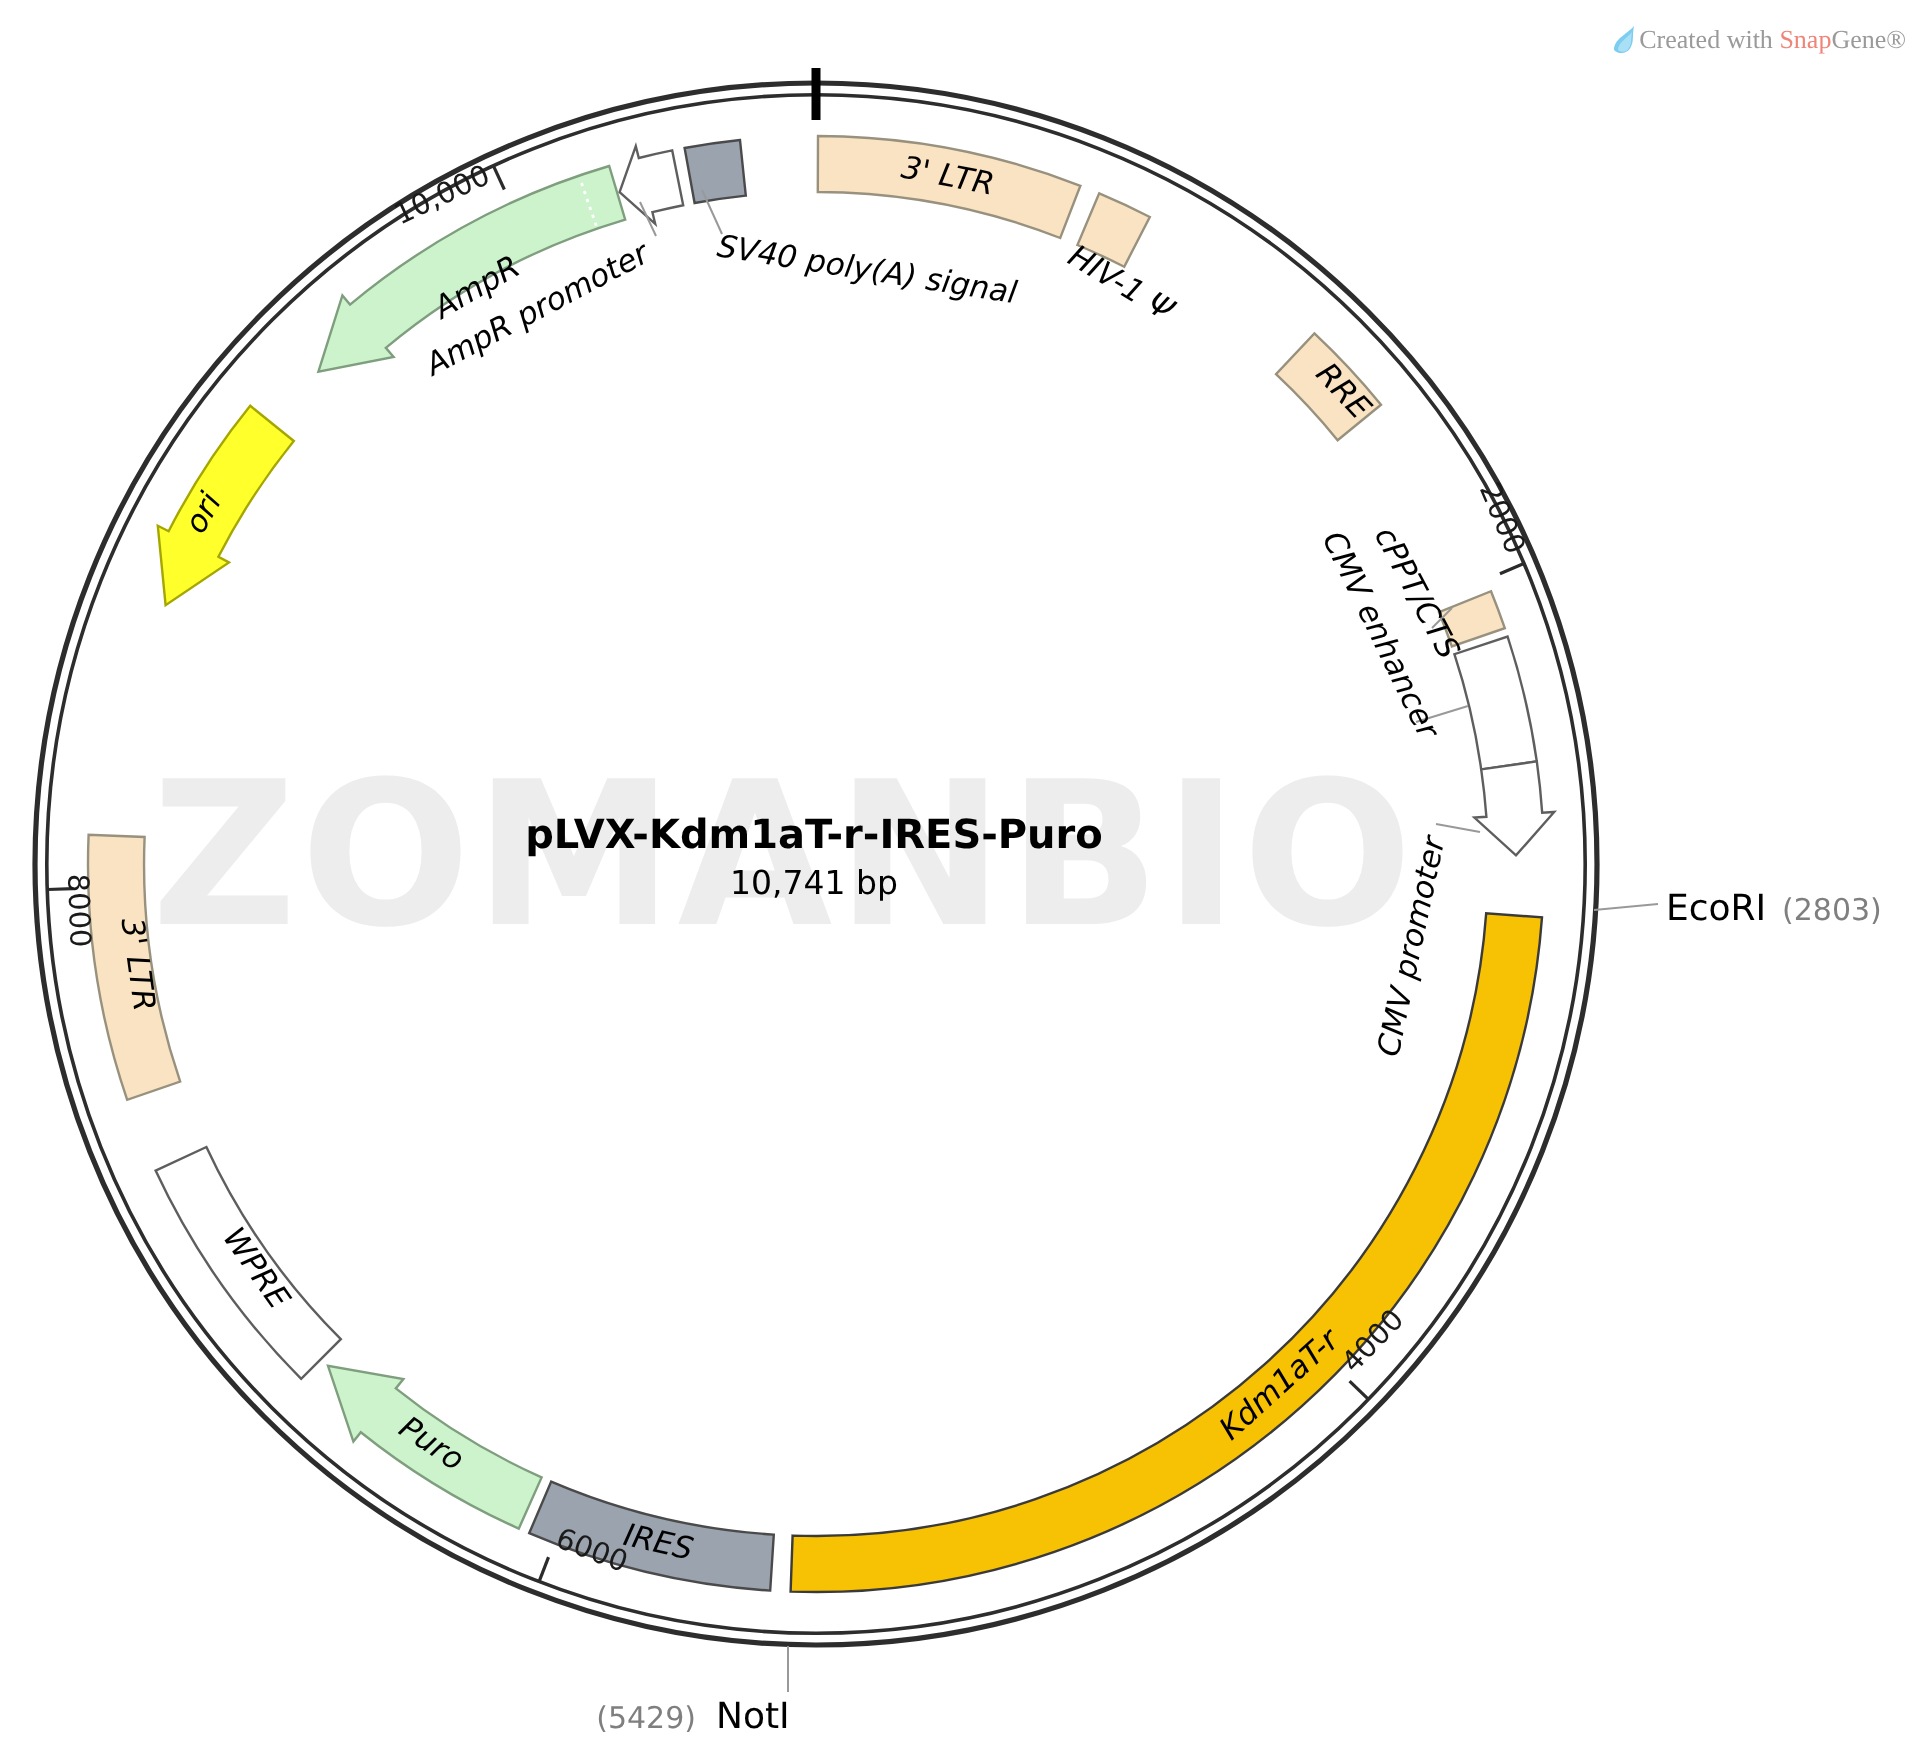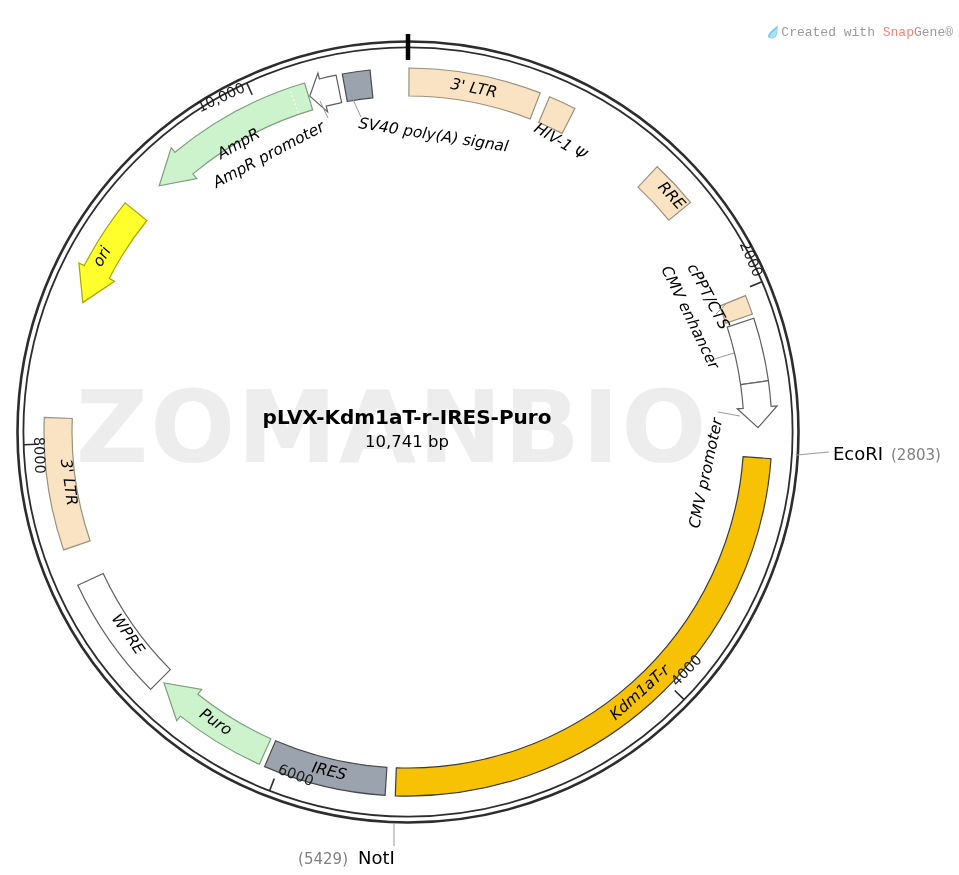--- a/index.html
+++ b/index.html
@@ -8,22 +8,22 @@
   svg text{font-family:"DejaVu Sans","Liberation Sans",sans-serif;}
   .watermark{font-size:100px;font-weight:bold;fill:#EDEDED;letter-spacing:2px;}
   .feature-label{font-size:15.5px;font-style:italic;fill:#000;}
   .tick-label{font-size:14.5px;fill:#1a1a1a;}
   .site-name{font-size:18px;fill:#000;}
   .site-pos{font-size:15px;fill:#7f7f7f;}
   .map-title{font-size:20px;font-weight:bold;fill:#000;}
   .map-size{font-size:16.5px;fill:#000;}
   .callout{stroke:#999;stroke-width:1;fill:none;}
   .backbone{fill:none;stroke:#2d2d2d;}
-  #credit{position:absolute;top:24px;right:6px;display:flex;align-items:center;gap:0;
-          font-family:Liberation Mono, monospace;font-size:13px;color:#9a9a9a;}
+  #credit{position:absolute;top:12px;right:6px;display:flex;align-items:center;gap:0;
+          font-family:Liberation Serif, serif;font-size:13px;color:#9a9a9a;}
   #credit .snap{color:#EF8478;}
   #credit .gene{color:#9a9a9a;}
 </style>
 </head>
 <body>
 
 <div id="stage">
 
   <svg width="959" height="875" viewBox="0 0 959 875">
 

